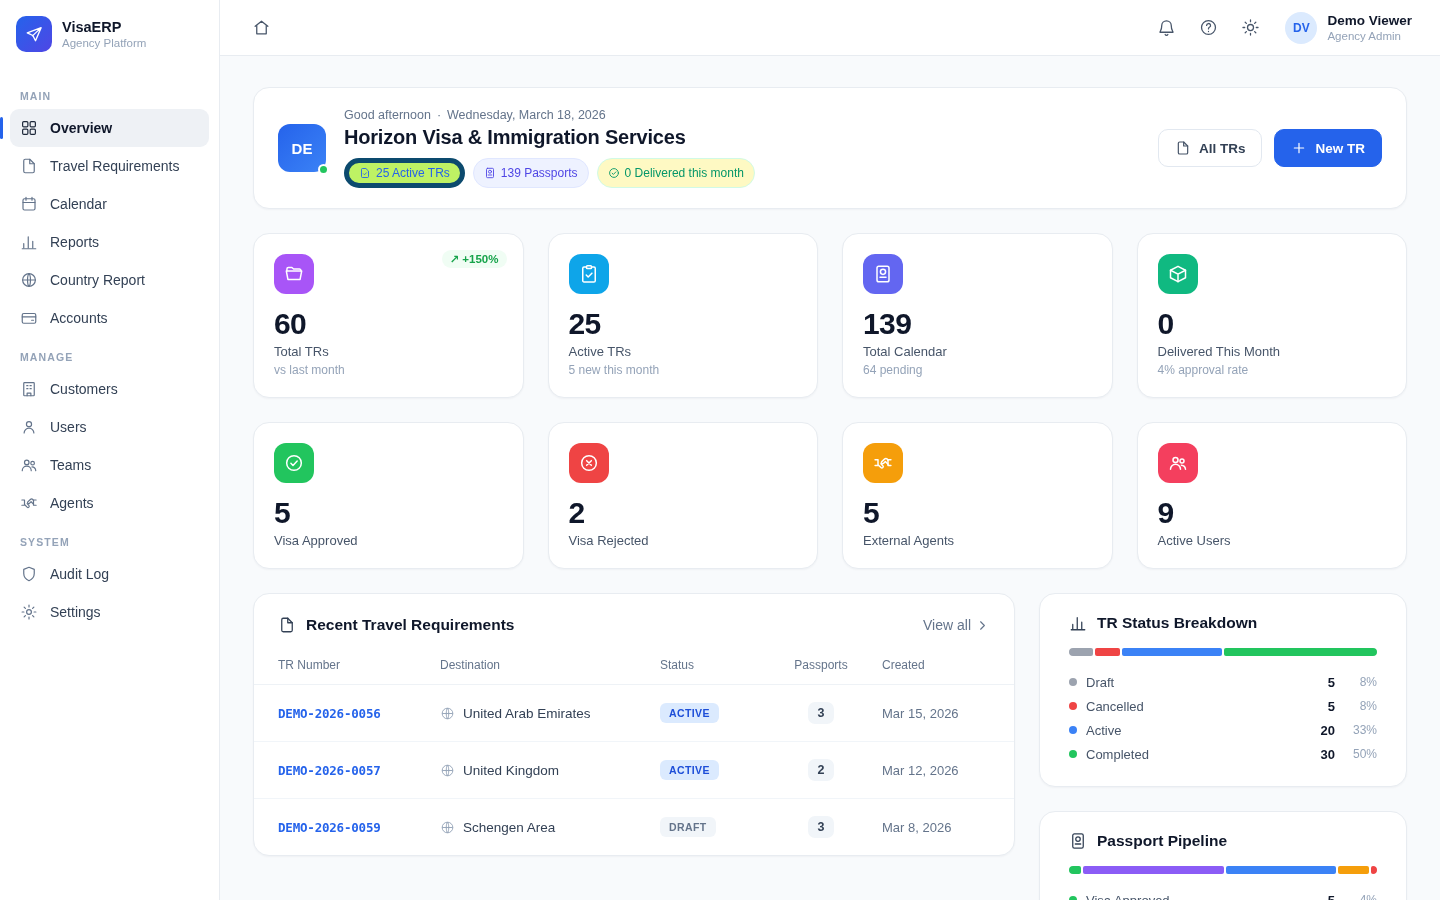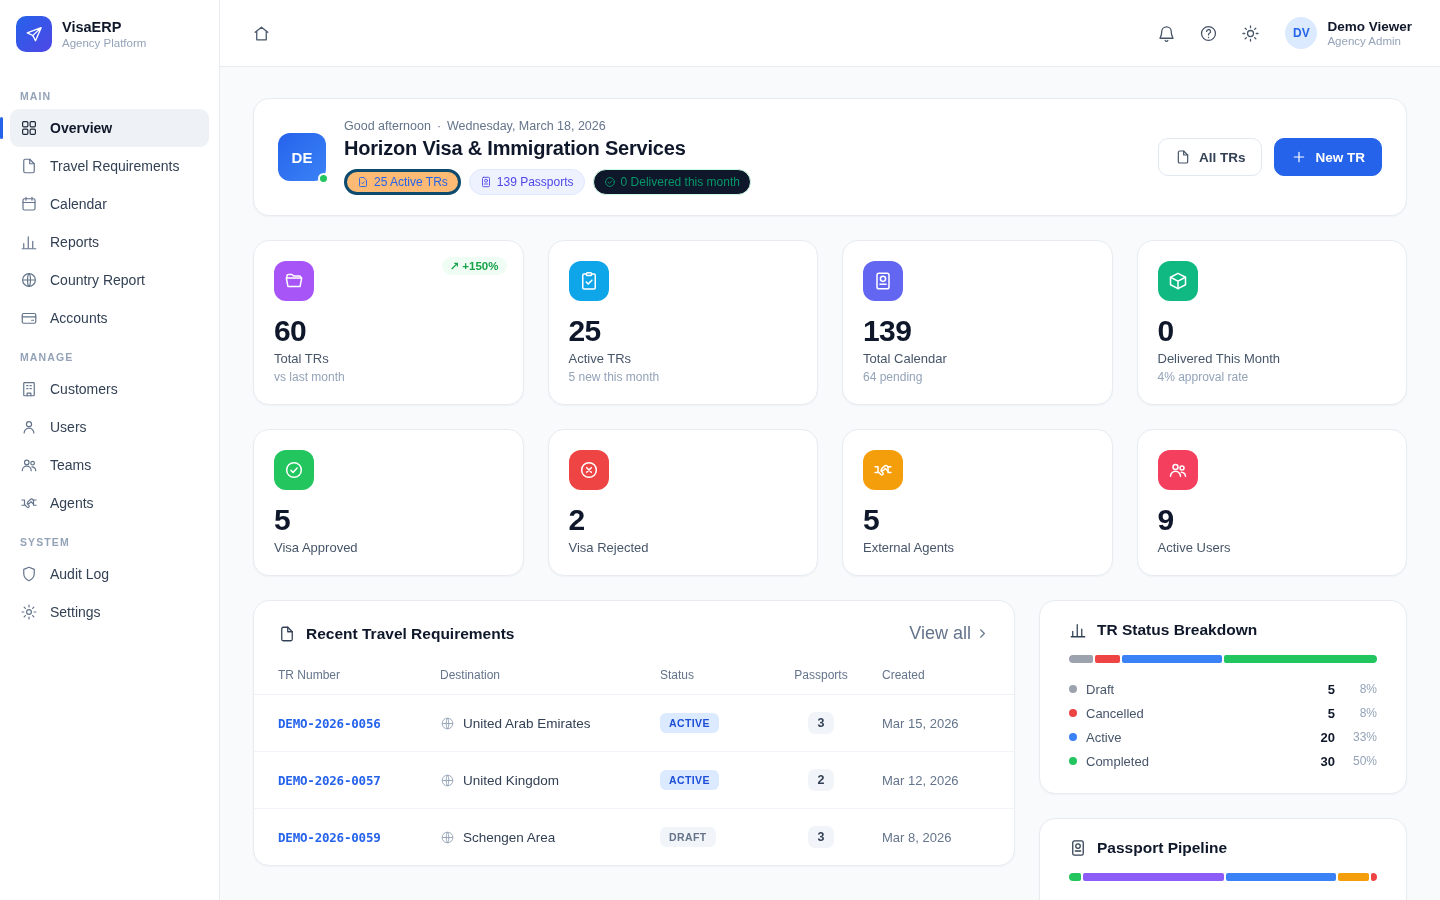--- a/index.html
+++ b/index.html
@@ -17,21 +17,21 @@
   .nav{padding:8px 10px;overflow:hidden}
   .nav-section-label{font-size:10.5px;font-weight:700;letter-spacing:1.1px;color:#94a3b8;text-transform:uppercase;margin:14px 10px 7px}
   .nav-item{display:flex;align-items:center;gap:12px;height:38px;padding:0 10px;border-radius:9px;color:#334155;font-size:14px;cursor:pointer;position:relative}
   .nav-item .ic{width:18px;height:18px;stroke:#64748b;fill:none;stroke-width:1.6;stroke-linecap:round;stroke-linejoin:round;flex-shrink:0}
   .nav-item.active{background:#eef1f5;color:#0f172a;font-weight:600}
   .nav-item.active .ic{stroke:#1e293b}
   .nav-item.active::before{content:"";position:absolute;left:-10px;top:8px;bottom:8px;width:3px;border-radius:3px;background:#2563eb}
 
   
   .main{flex:1;display:flex;flex-direction:column;min-width:0}
-  .topbar{height:67px;background:#fff;border-bottom:1px solid #e8ecf1;display:flex;align-items:center;padding:0 28px 0 24px;flex-shrink:0}
+  .topbar{height:56px;background:#fff;border-bottom:1px solid #e8ecf1;display:flex;align-items:center;padding:0 28px 0 24px;flex-shrink:0}
   .icon-btn{width:34px;height:34px;border-radius:9px;display:flex;align-items:center;justify-content:center;background:none;border:none;cursor:pointer}
   .icon-btn .ic{width:19px;height:19px;stroke:#475569;fill:none;stroke-width:1.6;stroke-linecap:round;stroke-linejoin:round}
   .topbar-right{margin-left:auto;display:flex;align-items:center;gap:8px}
   .user-chip{display:flex;align-items:center;gap:10px;margin-left:10px;cursor:pointer}
   .avatar-sm{width:32px;height:32px;border-radius:50%;background:#dbeafe;color:#2563eb;font-weight:700;font-size:12px;display:flex;align-items:center;justify-content:center}
   .user-name{font-size:13.5px;font-weight:700;color:#0f172a;line-height:1.2}
   .user-role{font-size:11.5px;color:#94a3b8}
 
   
   .content{flex:1;padding:31px 33px;overflow:hidden}
@@ -40,23 +40,23 @@
   
   .welcome{display:flex;align-items:center;padding:20px 24px}
   .welcome-avatar{position:relative;width:48px;height:48px;border-radius:12px;background:linear-gradient(135deg,#2563eb,#3b82f6);color:#fff;font-weight:700;font-size:15px;display:flex;align-items:center;justify-content:center;flex-shrink:0}
   .presence-dot{position:absolute;right:-3px;bottom:-3px;width:11px;height:11px;border-radius:50%;background:#22c55e;border:2px solid #fff}
   .welcome-text{margin-left:18px}
   .welcome-line{font-size:12.5px;color:#64748b;display:flex;gap:6px;align-items:flex-end}
   .welcome-title{font-size:20px;font-weight:700;color:#0f172a;margin:4px 0 9px;letter-spacing:-.2px}
   .pill-row{display:flex;gap:8px}
   .pill{display:inline-flex;align-items:center;gap:5px;font-size:12px;font-weight:500;padding:3px 10px;border-radius:999px}
   .pill .ic{width:12px;height:12px;fill:none;stroke-width:1.8;stroke-linecap:round;stroke-linejoin:round}
-  .pill-blue{background:#fdba74;color:#2563eb;border:3px solid #0c4a6e}.pill-blue .ic{stroke:#2563eb}
+  .pill-blue{background:#bef264;color:#2563eb;border:5px solid #0c4a6e}.pill-blue .ic{stroke:#2563eb}
   .pill-indigo{background:#eef2ff;color:#4f46e5;border:1px solid #e0e7ff}.pill-indigo .ic{stroke:#4f46e5}
-  .pill-green{background:#0f172a;color:#059669;border:1px solid #d1fae5}.pill-green .ic{stroke:#059669}
+  .pill-green{background:#fef9c3;color:#059669;border:1px solid #d1fae5}.pill-green .ic{stroke:#059669}
   .welcome-actions{margin-left:auto;display:flex;gap:12px}
   .btn{height:38px;display:inline-flex;align-items:center;gap:8px;padding:0 16px;border-radius:10px;font-size:13.5px;font-weight:600;cursor:pointer;font-family:inherit}
   .btn .ic{width:16px;height:16px;fill:none;stroke-width:1.8;stroke-linecap:round;stroke-linejoin:round}
   .btn-outline{background:#fff;border:1px solid #e2e8f0;color:#334155}.btn-outline .ic{stroke:#475569}
   .btn-primary{background:#2563eb;border:1px solid #2563eb;color:#fff}.btn-primary .ic{stroke:#fff}
 
   
   .stats-grid{display:grid;grid-template-columns:repeat(4,1fr);gap:24px;margin-top:24px}
   .stat-card{padding:20px;position:relative}
   .stat-icon{width:40px;height:40px;border-radius:12px;display:flex;align-items:center;justify-content:center}
@@ -64,21 +64,21 @@
   .trend{position:absolute;top:16px;right:16px;display:inline-flex;align-items:center;gap:3px;font-size:11.5px;font-weight:600;color:#16a34a;background:#f0fdf4;padding:2px 8px;border-radius:999px}
   .stat-value{font-size:30px;font-weight:800;letter-spacing:-.6px;color:#0f172a;margin-top:13px}
   .stat-label{font-size:13px;color:#475569;margin-top:3px}
   .stat-sub{font-size:12px;color:#94a3b8;margin-top:4px}
 
   
   .bottom-grid{display:grid;grid-template-columns:1fr 368px;gap:24px;margin-top:24px;align-items:start}
   .panel-header{display:flex;align-items:center;padding:22px 24px 14px}
   .panel-header .ic{width:18px;height:18px;stroke:#334155;fill:none;stroke-width:1.7;stroke-linecap:round;stroke-linejoin:round}
   .panel-title{font-size:15.5px;font-weight:700;color:#0f172a;margin-left:10px}
-  .view-all{margin-left:auto;display:flex;align-items:center;gap:4px;font-size:18px;color:#64748b;cursor:pointer}
+  .view-all{margin-left:auto;display:flex;align-items:center;gap:4px;font-size:14px;color:#64748b;cursor:pointer}
   .view-all .ic{width:15px;height:15px;stroke:#64748b;fill:none;stroke-width:1.8;stroke-linecap:round;stroke-linejoin:round}
 
   table{width:100%;border-collapse:collapse}
   th{font-size:12px;font-weight:500;color:#64748b;text-align:left;padding:10px 12px 12px;border-bottom:1px solid #eef2f6}
   th:first-child,td:first-child{padding-left:24px}
   td{padding:17px 12px;border-bottom:1px solid #f1f5f9;vertical-align:middle}
   tr:last-child td{border-bottom:none}
   .tr-num{font-family:"DejaVu Sans Mono","Liberation Mono",monospace;font-size:12.5px;font-weight:700;color:#2563eb;letter-spacing:-.2px}
   .dest{display:flex;align-items:center;gap:8px;font-size:13.5px;color:#334155}
   .dest .ic{width:15px;height:15px;stroke:#94a3b8;fill:none;stroke-width:1.5;flex-shrink:0}

